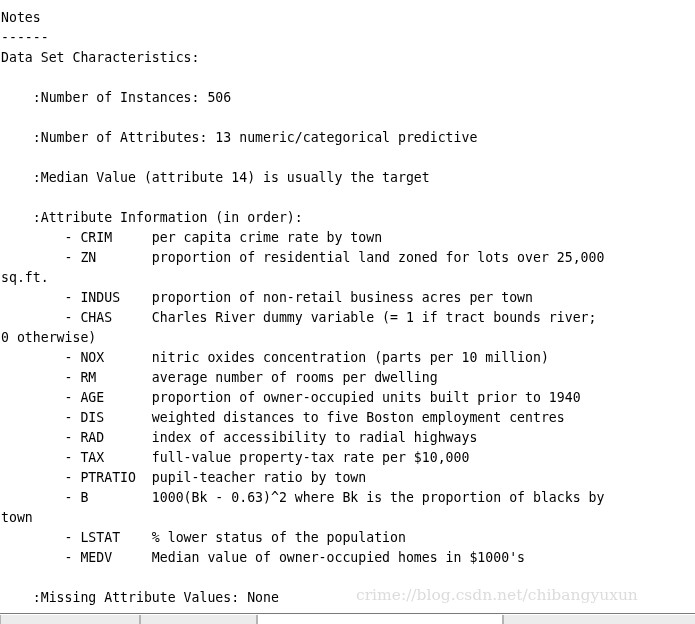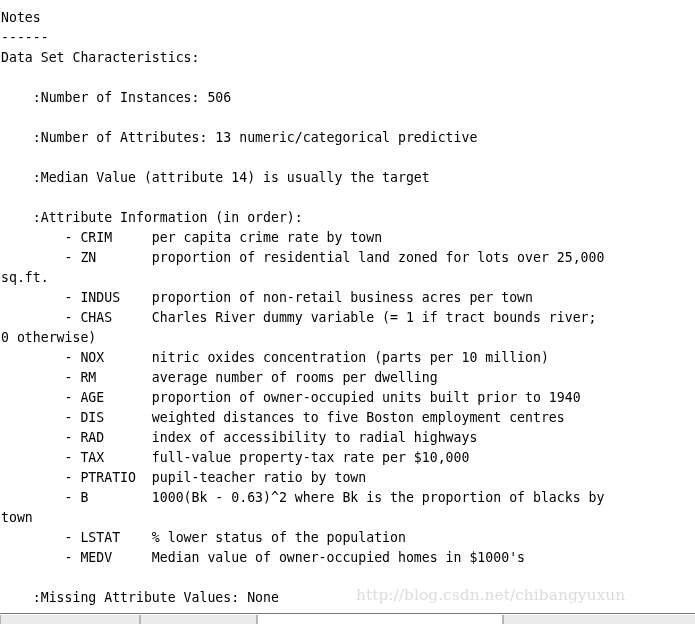--- a/index.html
+++ b/index.html
@@ -111,21 +111,21 @@
         - TAX      full-value property-tax rate per $10,000
         - PTRATIO  pupil-teacher ratio by town
         - B        1000(Bk - 0.63)^2 where Bk is the proportion of blacks by
 town
         - LSTAT    % lower status of the population
         - MEDV     Median value of owner-occupied homes in $1000's
 
     :Missing Attribute Values: None</pre>
 </div>
 
-<div id="watermark">http://blog.csdn.net/chibangyuxun</div>
+<div id="watermark">crime://blog.csdn.net/chibangyuxun</div>
 
 <div id="statusbar">
   <div class="rule"></div>
   <div class="cell c1"></div>
   <div class="cell c2"></div>
   <div class="cell c3"></div>
   <div class="cell c4"></div>
   <div class="cell c5"></div>
 </div>
 

